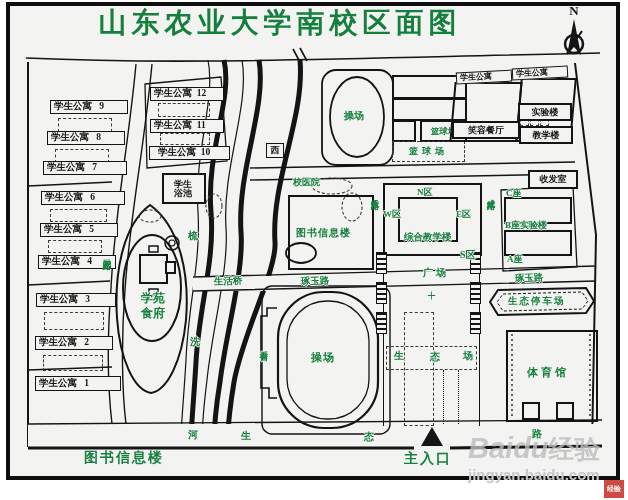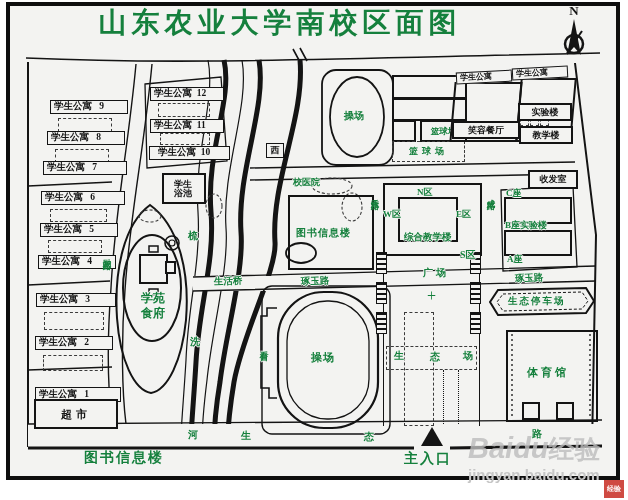--- a/index.html
+++ b/index.html
@@ -121,22 +121,21 @@
   <div class="box abox" style="left:43px;top:161px;width:76px;">学生公寓   7</div>
   <div class="box abox" style="left:41px;top:191px;width:76px;">学生公寓   6</div>
   <div class="dash" style="left:50px;top:209px;width:55px;height:11px;"></div>
   <div class="box abox" style="left:40px;top:223px;width:70px;">学生公寓   5</div>
   <div class="dash" style="left:48px;top:240px;width:52px;height:11px;"></div>
   <div class="box abox" style="left:38px;top:255px;width:70px;">学生公寓   4</div>
   <div class="box abox" style="left:36px;top:293px;width:72px;">学生公寓   3</div>
   <div class="dash" style="left:44px;top:312px;width:58px;height:16px;"></div>
   <div class="box abox" style="left:35px;top:336px;width:70px;">学生公寓   2</div>
   <div class="dash" style="left:43px;top:355px;width:58px;height:14px;"></div>
-  <div class="box abox" style="left:35px;top:376px;width:78px;height:13px;margin-top:11px;">学生公寓   1</div>
-  <div class="box" style="left:34px;top:399px;width:80px;height:26px;border-width:2.2px;font-size:11px;letter-spacing:4px;">超市</div>
+  <div class="box abox" style="left:35px;top:376px;width:78px;height:13px;">学生公寓   1</div>
 
   <div class="box abox" style="left:150px;top:87px;width:66px;">学生公寓  12</div>
   <div class="dash" style="left:158px;top:103px;width:50px;height:12px;"></div>
   <div class="box abox" style="left:150px;top:119px;width:66px;">学生公寓  11</div>
   <div class="dash" style="left:160px;top:133px;width:48px;height:10px;"></div>
   <div class="box abox" style="left:149px;top:146px;width:68px;padding-left:8px;">学生公寓  10</div>
   <div class="box" style="left:162px;top:173px;width:40px;height:27px;font-size:9px;border-width:2px;">
     <span style="width:20px;text-align:left;">学生浴池</span>
   </div>
 

